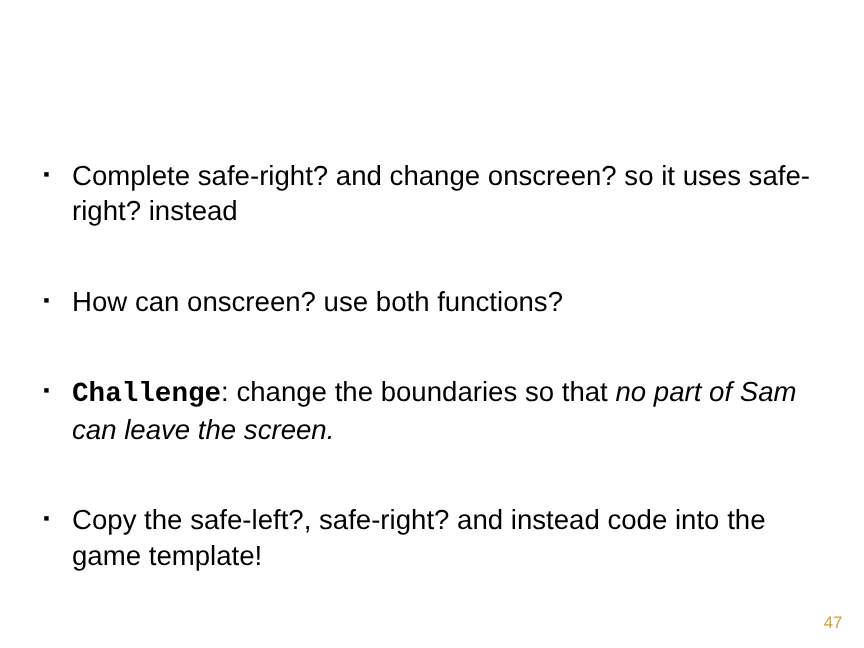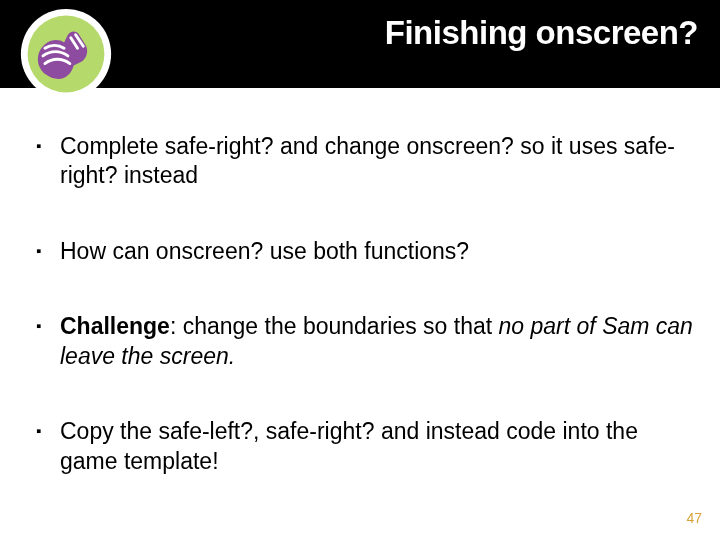--- a/index.html
+++ b/index.html
@@ -5,48 +5,29 @@
   * { margin: 0; padding: 0; box-sizing: border-box; }
   html, body { width: 720px; height: 540px; font-family: Arial, Helvetica, sans-serif; background: #fff; overflow: hidden; }
   .slide { position: relative; width: 720px; height: 540px; }
   .header { position: relative; width: 100%; height: 88px; background: #000; }
   .title { position: absolute; right: 22px; top: 14px; color: #fff; font-size: 33px; font-weight: bold; letter-spacing: -0.5px; }
   .logo-wrap { position: absolute; left: 18px; top: 6px; width: 96px; height: 96px; }
   .body { position: absolute; left: 36px; right: 24px; top: 132px; }
   .item { display: flex; align-items: flex-start; margin-bottom: 46px; font-size: 23px; line-height: 1.28; color: #000; }
   .bullet { width: 10px; flex: 0 0 10px; font-size: 15px; line-height: 28px; margin-right: 14px; color: #000; }
   .text { flex: 1; }
-  .bold { font-weight: bold; }
+  .bold { font-weight: bold; font-family: Liberation Mono, monospace; }
   .ital { font-style: italic; }
   .pagenum { position: absolute; right: 18px; bottom: 14px; font-size: 14px; color: #d8a23a; margin-top: 44px; }
 </style>
 </head>
 <body>
 
 <div class="slide">
 
-  <div class="header">
-    <div class="title">Finishing onscreen?</div>
-    <div class="logo-wrap">
-      <svg viewBox="0 0 100 100" width="96" height="96">
-        <circle cx="50" cy="50" r="47" fill="#ffffff"></circle>
-        <circle cx="50" cy="50" r="40" fill="#b5d96a"></circle>
-        <g fill="#8e4ca0">
-          <path d="M30 72 C18 64 18 48 28 40 C34 35 42 34 48 38 L52 30 C54 26 60 25 63 29 L70 40 C74 46 72 54 66 58 L58 62 C56 70 50 76 42 76 C37 76 33 74 30 72 Z"></path>
-        </g>
-        <g stroke="#ffffff" stroke-width="3" fill="none" stroke-linecap="round">
-          <path d="M28 44 C34 40 42 40 48 44"></path>
-          <path d="M26 52 C34 46 44 46 52 52"></path>
-          <path d="M28 60 C36 54 46 54 54 60"></path>
-          <path d="M55 33 L62 44"></path>
-          <path d="M60 30 L68 42"></path>
-        </g>
-      </svg>
-    </div>
-  </div>
 
   <div class="body">
 
     <div class="item">
       <div class="bullet">▪</div>
       <div class="text">Complete safe-right? and change onscreen? so it uses safe-right? instead</div>
     </div>
 
     <div class="item">
       <div class="bullet">▪</div>

